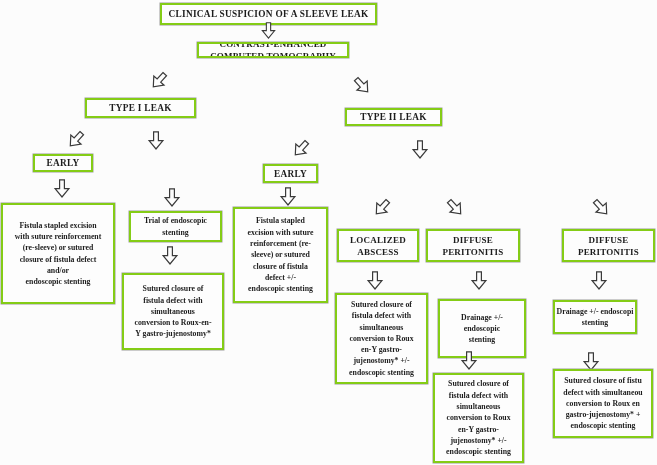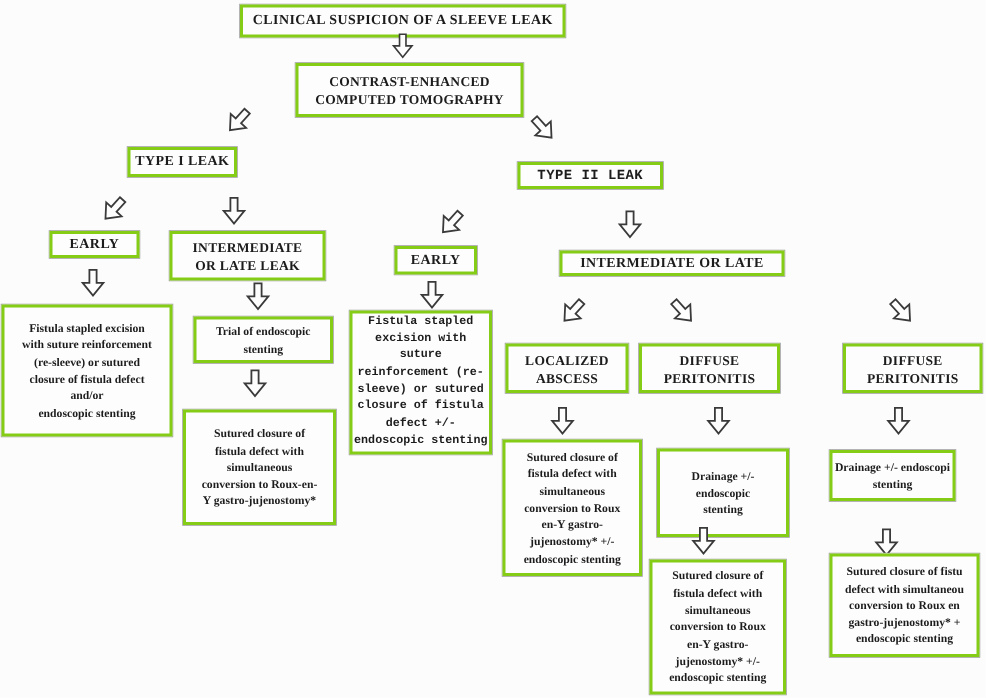--- a/index.html
+++ b/index.html
@@ -37,108 +37,105 @@
 <body>
 
 <div id="figure">
 
   <div class="node hdr-lg" style="left:160px;top:3px;width:217px;height:22px;">CLINICAL SUSPICION OF A SLEEVE LEAK</div>
   <div class="arrow" style="left:260px;top:22px;width:17px;height:17px;">
       <svg viewBox="0 0 16 19" xmlns="http://www.w3.org/2000/svg">
         <path d="M5.6 0.9 L10.4 0.9 L10.4 9.6 L14.9 9.6 L8 18 L1.1 9.6 L5.6 9.6 Z" fill="#fdfdfd" stroke="#3a3a3a" stroke-width="1.2" stroke-linejoin="miter"></path>
       </svg>
     </div>
-  <div class="node hdr" style="left:197px;top:42px;width:152px;height:36px;">CONTRAST-ENHANCED
+  <div class="node hdr" style="left:197px;top:42px;width:152px;height:16px;">CONTRAST-ENHANCED
 COMPUTED TOMOGRAPHY</div>
 
   <div class="arrow diagL" style="left:151px;top:71px;">
       <svg viewBox="0 0 16 19" xmlns="http://www.w3.org/2000/svg">
         <path d="M5.6 0.9 L10.4 0.9 L10.4 9.6 L14.9 9.6 L8 18 L1.1 9.6 L5.6 9.6 Z" fill="#fdfdfd" stroke="#3a3a3a" stroke-width="1.2" stroke-linejoin="miter"></path>
       </svg>
     </div>
   <div class="arrow diagR" style="left:354px;top:76px;">
       <svg viewBox="0 0 16 19" xmlns="http://www.w3.org/2000/svg">
         <path d="M5.6 0.9 L10.4 0.9 L10.4 9.6 L14.9 9.6 L8 18 L1.1 9.6 L5.6 9.6 Z" fill="#fdfdfd" stroke="#3a3a3a" stroke-width="1.2" stroke-linejoin="miter"></path>
       </svg>
     </div>
 
-  <div class="node hdr-lg" style="left:85px;top:98px;width:73px;height:20px;">TYPE I LEAK</div>
+  <div class="node hdr-lg" style="left:85px;top:98px;width:111px;height:20px;">TYPE I LEAK</div>
   <div class="arrow diagL" style="left:68px;top:130px;">
       <svg viewBox="0 0 16 19" xmlns="http://www.w3.org/2000/svg">
         <path d="M5.6 0.9 L10.4 0.9 L10.4 9.6 L14.9 9.6 L8 18 L1.1 9.6 L5.6 9.6 Z" fill="#fdfdfd" stroke="#3a3a3a" stroke-width="1.2" stroke-linejoin="miter"></path>
       </svg>
     </div>
   <div class="arrow" style="left:148px;top:131px;">
       <svg viewBox="0 0 16 19" xmlns="http://www.w3.org/2000/svg">
         <path d="M5.6 0.9 L10.4 0.9 L10.4 9.6 L14.9 9.6 L8 18 L1.1 9.6 L5.6 9.6 Z" fill="#fdfdfd" stroke="#3a3a3a" stroke-width="1.2" stroke-linejoin="miter"></path>
       </svg>
     </div>
 
   <div class="node hdr-lg" style="left:33px;top:154px;width:60px;height:18px;">EARLY</div>
-  <div class="node hdr" style="left:113px;top:154px;width:104px;height:33px;">INTERMEDIATE
-OR LATE LEAK</div>
 
   <div class="arrow" style="left:54px;top:179px;">
       <svg viewBox="0 0 16 19" xmlns="http://www.w3.org/2000/svg">
         <path d="M5.6 0.9 L10.4 0.9 L10.4 9.6 L14.9 9.6 L8 18 L1.1 9.6 L5.6 9.6 Z" fill="#fdfdfd" stroke="#3a3a3a" stroke-width="1.2" stroke-linejoin="miter"></path>
       </svg>
     </div>
   <div class="arrow" style="left:164px;top:188px;">
       <svg viewBox="0 0 16 19" xmlns="http://www.w3.org/2000/svg">
         <path d="M5.6 0.9 L10.4 0.9 L10.4 9.6 L14.9 9.6 L8 18 L1.1 9.6 L5.6 9.6 Z" fill="#fdfdfd" stroke="#3a3a3a" stroke-width="1.2" stroke-linejoin="miter"></path>
       </svg>
     </div>
 
-  <div class="node body" style="left:1px;top:203px;width:114px;height:88px;">Fistula stapled excision
+  <div class="node body" style="left:1px;top:203px;width:114px;height:101px;">Fistula stapled excision
 with suture reinforcement
 (re-sleeve) or sutured
 closure of fistula defect
 and/or
 endoscopic stenting</div>
 
   <div class="node body" style="left:129px;top:211px;width:93px;height:31px;">Trial of endoscopic
 stenting</div>
   <div class="arrow" style="left:162px;top:246px;">
       <svg viewBox="0 0 16 19" xmlns="http://www.w3.org/2000/svg">
         <path d="M5.6 0.9 L10.4 0.9 L10.4 9.6 L14.9 9.6 L8 18 L1.1 9.6 L5.6 9.6 Z" fill="#fdfdfd" stroke="#3a3a3a" stroke-width="1.2" stroke-linejoin="miter"></path>
       </svg>
     </div>
   <div class="node body" style="left:122px;top:273px;width:102px;height:77px;">Sutured closure of
 fistula defect with
 simultaneous
 conversion to Roux-en-
 Y gastro-jujenostomy*</div>
 
-  <div class="node hdr-lg" style="left:345px;top:108px;width:97px;height:18px;font-family:Liberation Mono, monospace;">TYPE II LEAK</div>
+  <div class="node hdr-lg" style="left:345px;top:108px;width:97px;height:18px;">TYPE II LEAK</div>
   <div class="arrow diagL" style="left:293px;top:139px;">
       <svg viewBox="0 0 16 19" xmlns="http://www.w3.org/2000/svg">
         <path d="M5.6 0.9 L10.4 0.9 L10.4 9.6 L14.9 9.6 L8 18 L1.1 9.6 L5.6 9.6 Z" fill="#fdfdfd" stroke="#3a3a3a" stroke-width="1.2" stroke-linejoin="miter"></path>
       </svg>
     </div>
   <div class="arrow" style="left:412px;top:140px;">
       <svg viewBox="0 0 16 19" xmlns="http://www.w3.org/2000/svg">
         <path d="M5.6 0.9 L10.4 0.9 L10.4 9.6 L14.9 9.6 L8 18 L1.1 9.6 L5.6 9.6 Z" fill="#fdfdfd" stroke="#3a3a3a" stroke-width="1.2" stroke-linejoin="miter"></path>
       </svg>
     </div>
 
   <div class="node hdr-lg" style="left:263px;top:164px;width:55px;height:19px;">EARLY</div>
   <div class="arrow" style="left:280px;top:187px;">
       <svg viewBox="0 0 16 19" xmlns="http://www.w3.org/2000/svg">
         <path d="M5.6 0.9 L10.4 0.9 L10.4 9.6 L14.9 9.6 L8 18 L1.1 9.6 L5.6 9.6 Z" fill="#fdfdfd" stroke="#3a3a3a" stroke-width="1.2" stroke-linejoin="miter"></path>
       </svg>
     </div>
-  <div class="node body" style="left:233px;top:207px;width:95px;height:96px;font-family:Liberation Mono, monospace;">Fistula stapled
+  <div class="node body" style="left:233px;top:207px;width:95px;height:96px;">Fistula stapled
 excision with suture
 reinforcement (re-
 sleeve) or sutured
 closure of fistula
 defect +/-
 endoscopic stenting</div>
 
-  <div class="node hdr-lg" style="left:373px;top:167px;width:150px;height:17px;">INTERMEDIATE OR LATE</div>
   <div class="arrow diagL" style="left:374px;top:198px;">
       <svg viewBox="0 0 16 19" xmlns="http://www.w3.org/2000/svg">
         <path d="M5.6 0.9 L10.4 0.9 L10.4 9.6 L14.9 9.6 L8 18 L1.1 9.6 L5.6 9.6 Z" fill="#fdfdfd" stroke="#3a3a3a" stroke-width="1.2" stroke-linejoin="miter"></path>
       </svg>
     </div>
   <div class="arrow diagR" style="left:447px;top:198px;">
       <svg viewBox="0 0 16 19" xmlns="http://www.w3.org/2000/svg">
         <path d="M5.6 0.9 L10.4 0.9 L10.4 9.6 L14.9 9.6 L8 18 L1.1 9.6 L5.6 9.6 Z" fill="#fdfdfd" stroke="#3a3a3a" stroke-width="1.2" stroke-linejoin="miter"></path>
       </svg>
     </div>

